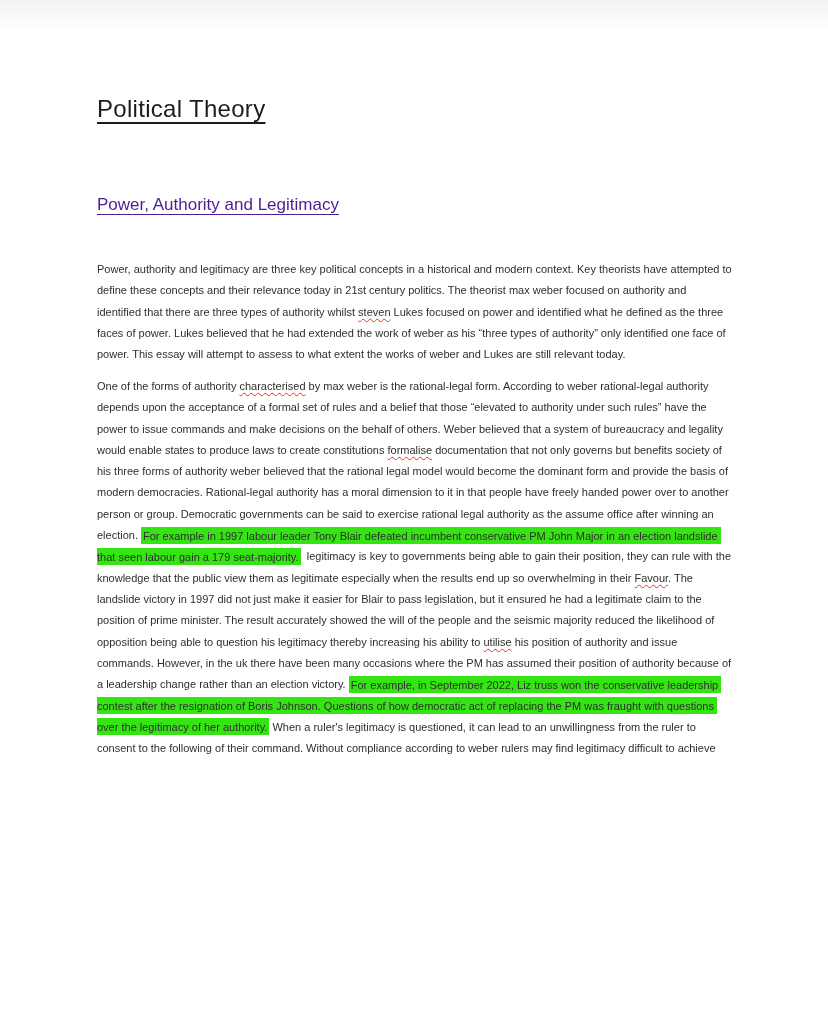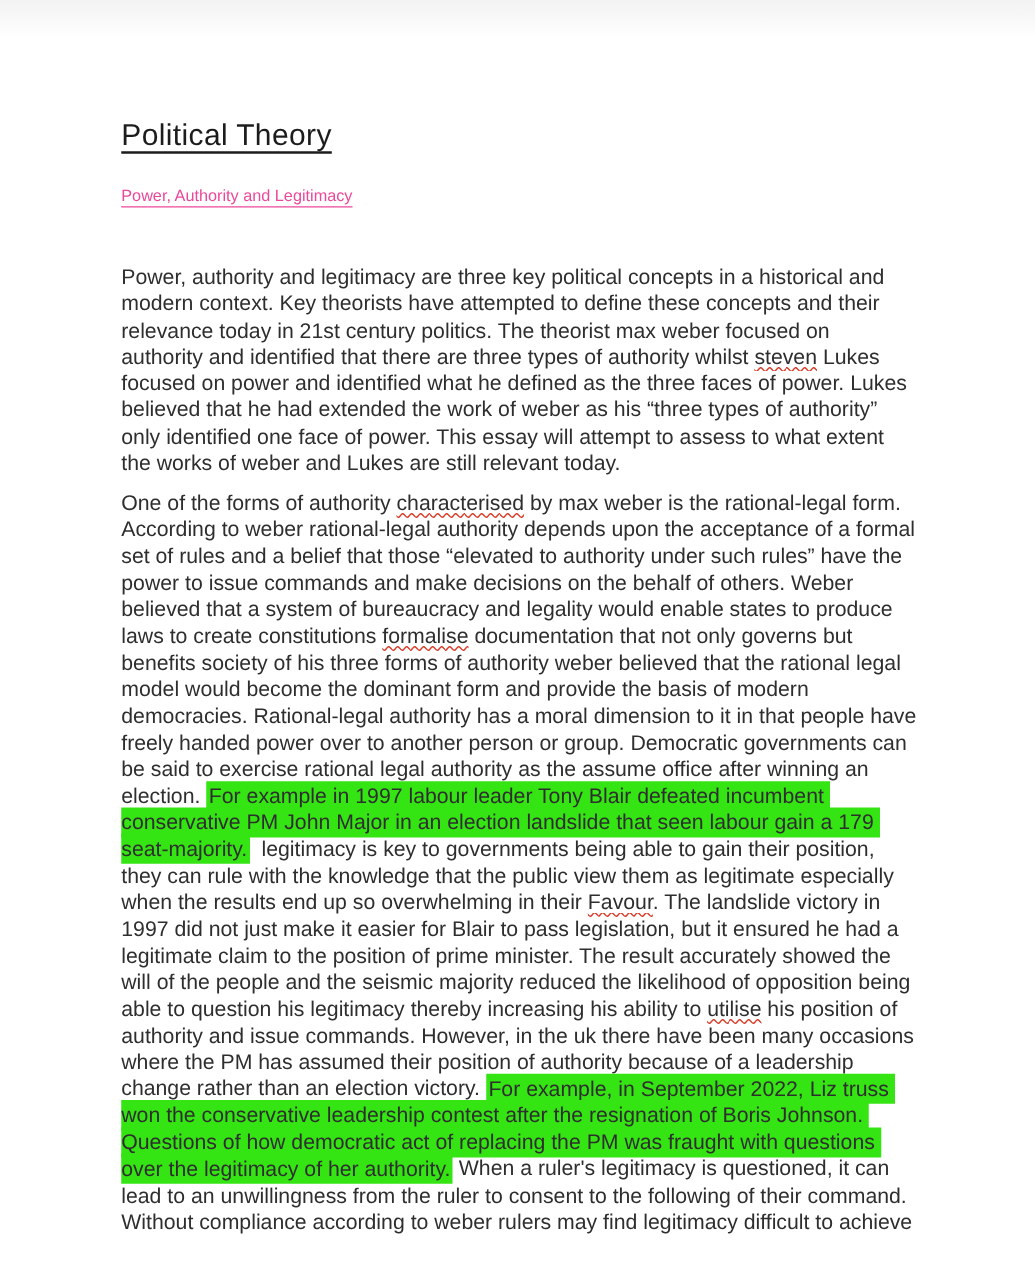--- a/index.html
+++ b/index.html
@@ -25,35 +25,35 @@
     font-weight: 500;
     letter-spacing: 0.3px;
     color: #1c1c1c;
     text-decoration: underline;
     text-decoration-thickness: 1.5px;
     text-underline-offset: 5px;
     line-height: 30px;
   }
   .doc-subtitle {
     display: inline-block;
-    margin-top: 24px;
-    font-size: 13px;
+    margin-top: 72px;
+    font-size: 17px;
     font-weight: 400;
-    color: #ec4899;
+    color: #4c1d95;
     text-decoration: underline;
     text-decoration-thickness: 1px;
     text-underline-offset: 3.5px;
     line-height: 18px;
   }
   .essay-body {
     margin-top: 45px;
     width: 636px;
   }
   .para {
-    font-size: 17px;
+    font-size: 11px;
     line-height: 21.3px;
     color: var(--text-color, #2e2e2e);
     margin-bottom: 10.5px;
     white-space: pre-wrap;
   }
   .para span.normal { }
   .para span.highlight {
     background-color: var(--hl-color, #35e413);
     padding: 2.5px 2px;
   }

